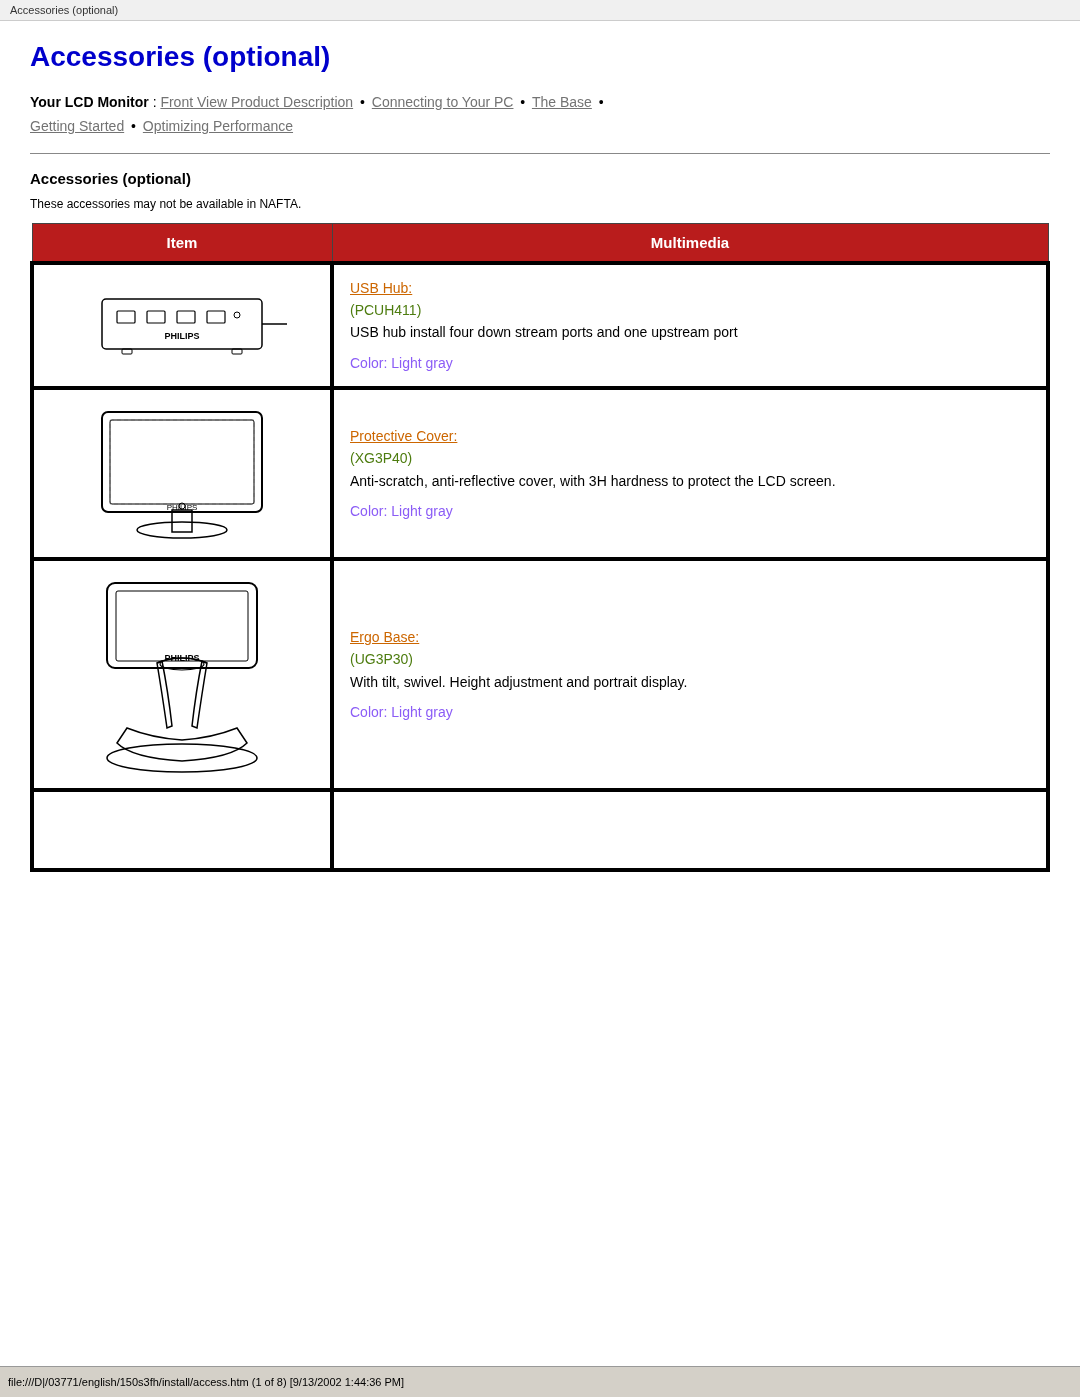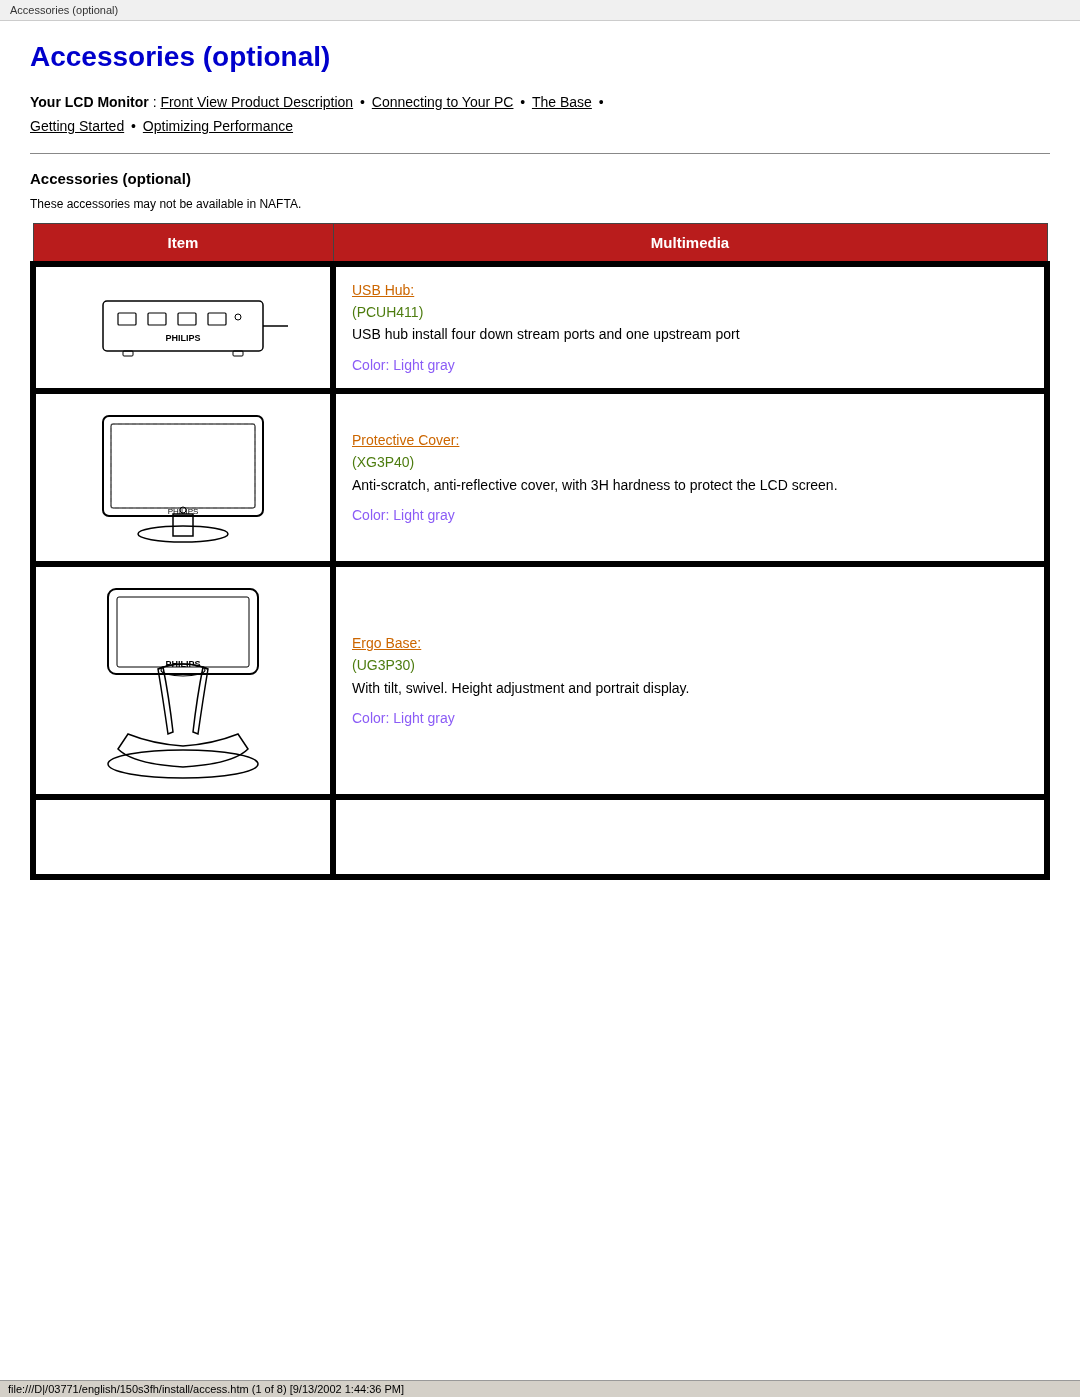--- a/index.html
+++ b/index.html
@@ -25,21 +25,21 @@
       font-size: 28px;
       font-weight: bold;
       color: #0000cc;
       margin-bottom: 18px;
     }
     .nav-section {
       margin-bottom: 10px;
       line-height: 1.7;
     }
     .nav-section a {
-      color: #000000;
+      color: #737373;
       text-decoration: underline;
     }
     .nav-section span.bullet {
       margin: 0 3px;
       color: #000;
     }
     .nav-section strong {
       color: #000;
     }
     hr.divider {
@@ -64,21 +64,21 @@
     table.accessories-table th {
       background-color: #b91c1c;
       color: #fff;
       font-weight: bold;
       font-size: 15px;
       padding: 10px 14px;
       text-align: center;
       border: 1px solid #444;
     }
     table.accessories-table td {
-      border: 6px solid #000000;
+      border: 4px solid #000000;
       padding: 12px 16px;
       vertical-align: middle;
       margin-left: 16px;
     }
     td.item-image {
       width: 300px;
       text-align: center;
       vertical-align: middle;
     }
     td.item-desc {
@@ -105,21 +105,21 @@
 
     
     .status-bar {
       position: fixed;
       bottom: 0;
       left: 0;
       right: 0;
       background: #d4d0c8;
       border-top: 1px solid #999;
       font-size: 11px;
-      padding: 2px 8px;
+      padding: 9px 8px;
       color: #000;
     }
   </style>
 </head>
 <body>
 
 <div class="browser-bar">
   <span>Accessories (optional)</span>
 </div>
 

